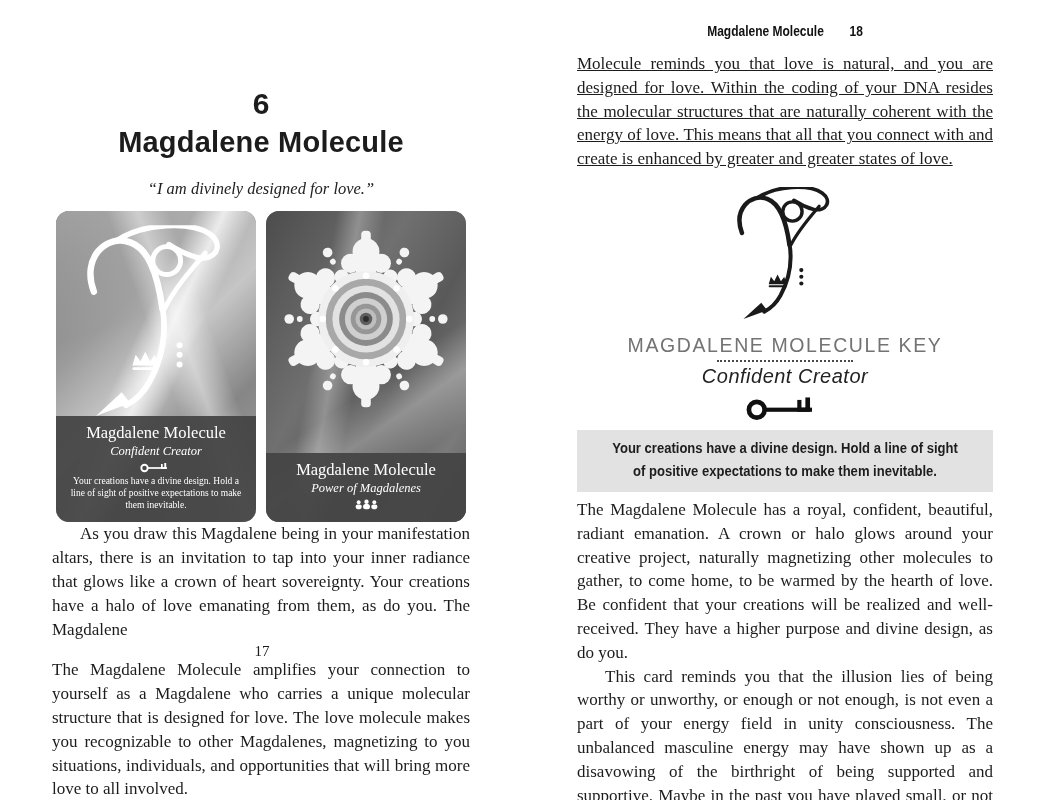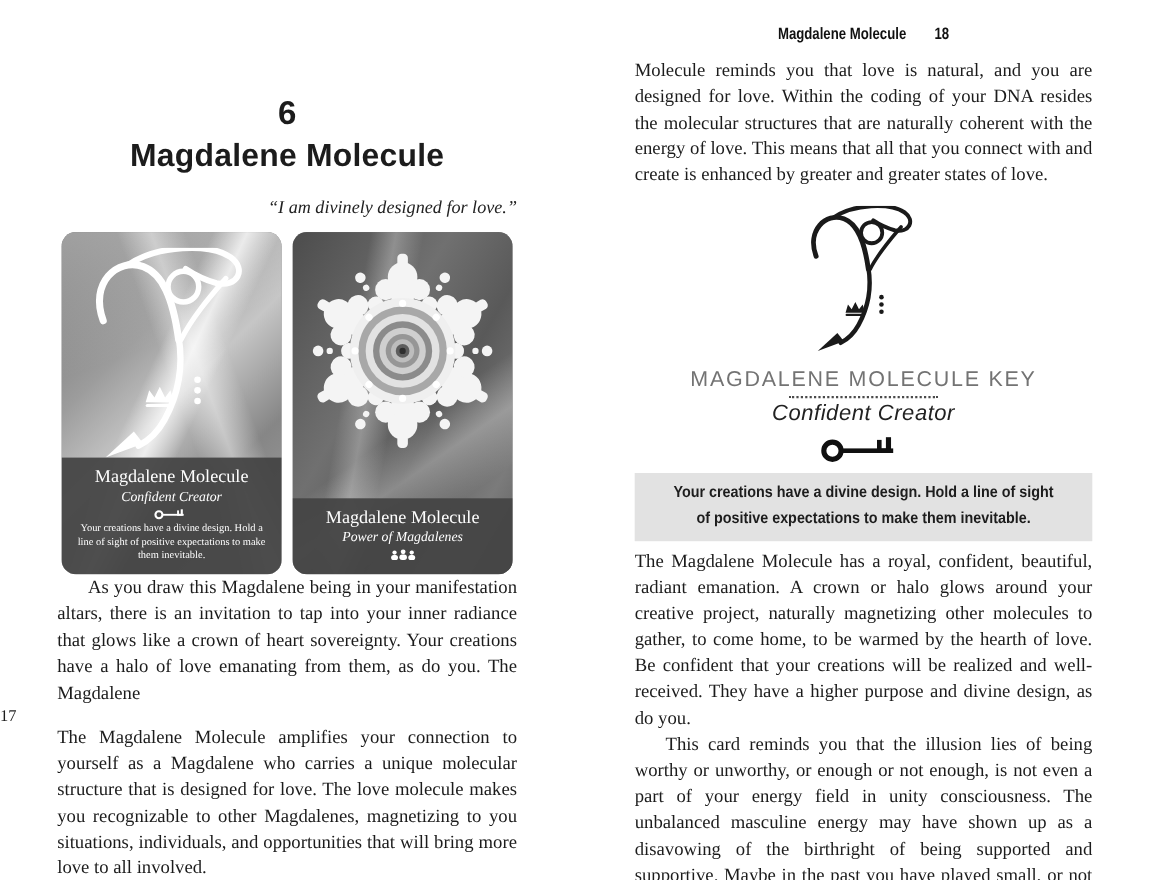--- a/index.html
+++ b/index.html
@@ -15,21 +15,21 @@
 
   
   .chapter-number{
     margin-top:88px;text-align:center;
     font-family:"Liberation Sans",sans-serif;font-weight:600;font-size:30px;line-height:1.05;
   }
   .chapter-title{
     margin:7px 0 0;text-align:center;
     font-family:"Liberation Sans",sans-serif;font-weight:600;font-size:29px;letter-spacing:.2px;line-height:1.1;
   }
-  .quote{margin-top:21px;text-align:right;font-style:italic;font-size:16.5px;color:#222;}
+  .quote{margin-top:21px;text-align:center;font-style:italic;font-size:16.5px;color:#222;}
   .cards{margin-top:12px;display:flex;justify-content:center;gap:10px;}
   .card{width:200px;height:311px;border-radius:13px;overflow:hidden;position:relative;margin:0;background:#888;}
   .card-art{position:absolute;inset:0;}
   .card-art-1{
     background:
       linear-gradient(115deg, rgba(255,255,255,0) 40%, rgba(255,255,255,.75) 49%, rgba(255,255,255,0) 58%),
       linear-gradient(70deg, rgba(255,255,255,0) 52%, rgba(255,255,255,.45) 62%, rgba(255,255,255,0) 72%),
       linear-gradient(160deg, rgba(255,255,255,.35) 0%, rgba(255,255,255,0) 35%),
       linear-gradient(135deg,#6d6d6d 0%,#9c9c9c 32%,#c6c6c6 50%,#868686 72%,#a3a3a3 100%);
   }
@@ -48,30 +48,30 @@
   }
   .card-title{font-size:16.5px;line-height:1.15;}
   .card-subtitle{font-style:italic;font-size:12.5px;margin-top:1px;}
   .card-icon{height:11px;margin:3px auto 1px;display:flex;justify-content:center;color:#fff;}
   .card-icon svg{height:11px;}
   .card-desc{font-size:9.5px;line-height:1.28;margin:2px 0 0;}
 
   .bodytext{font-size:17px;line-height:23.8px;text-align:justify;margin:0;}
   .mt-first{margin-top:17px;}
   .indent{text-indent:28px;}
-  .folio-bottom{position:absolute;left:0;right:0;bottom:24px;text-align:left;font-size:15px;}
+  .folio-bottom{position:absolute;left:0;right:0;bottom:24px;text-align:center;font-size:15px;}
 
   
   .running-head{
     margin-top:22px;text-align:center;
     font-family:"Liberation Sans",sans-serif;font-weight:700;font-size:15px;color:#111;
     transform:scaleX(.8);
   }
   .running-head .folio{margin-left:32px;font-weight:600;}
-  .rp-top{margin-top:13px;}
+  .rp-top{margin-top:13px;text-decoration:underline;}
   .sigil-large{display:block;margin:16px auto 0;width:104px;height:141px;color:#1a1a1a;}
   .key-heading{
     margin:6px 0 0;text-align:center;
     font-family:"Liberation Sans",sans-serif;font-weight:400;font-size:19.5px;
     letter-spacing:1.6px;color:#737373;
   }
   .dotted-rule{width:136px;margin:3px auto 0;height:0;border-bottom:2.5px dotted #4a4a4a;}
   .key-subheading{
     margin-top:3px;text-align:center;
     font-family:"Liberation Sans",sans-serif;font-style:italic;font-weight:400;

